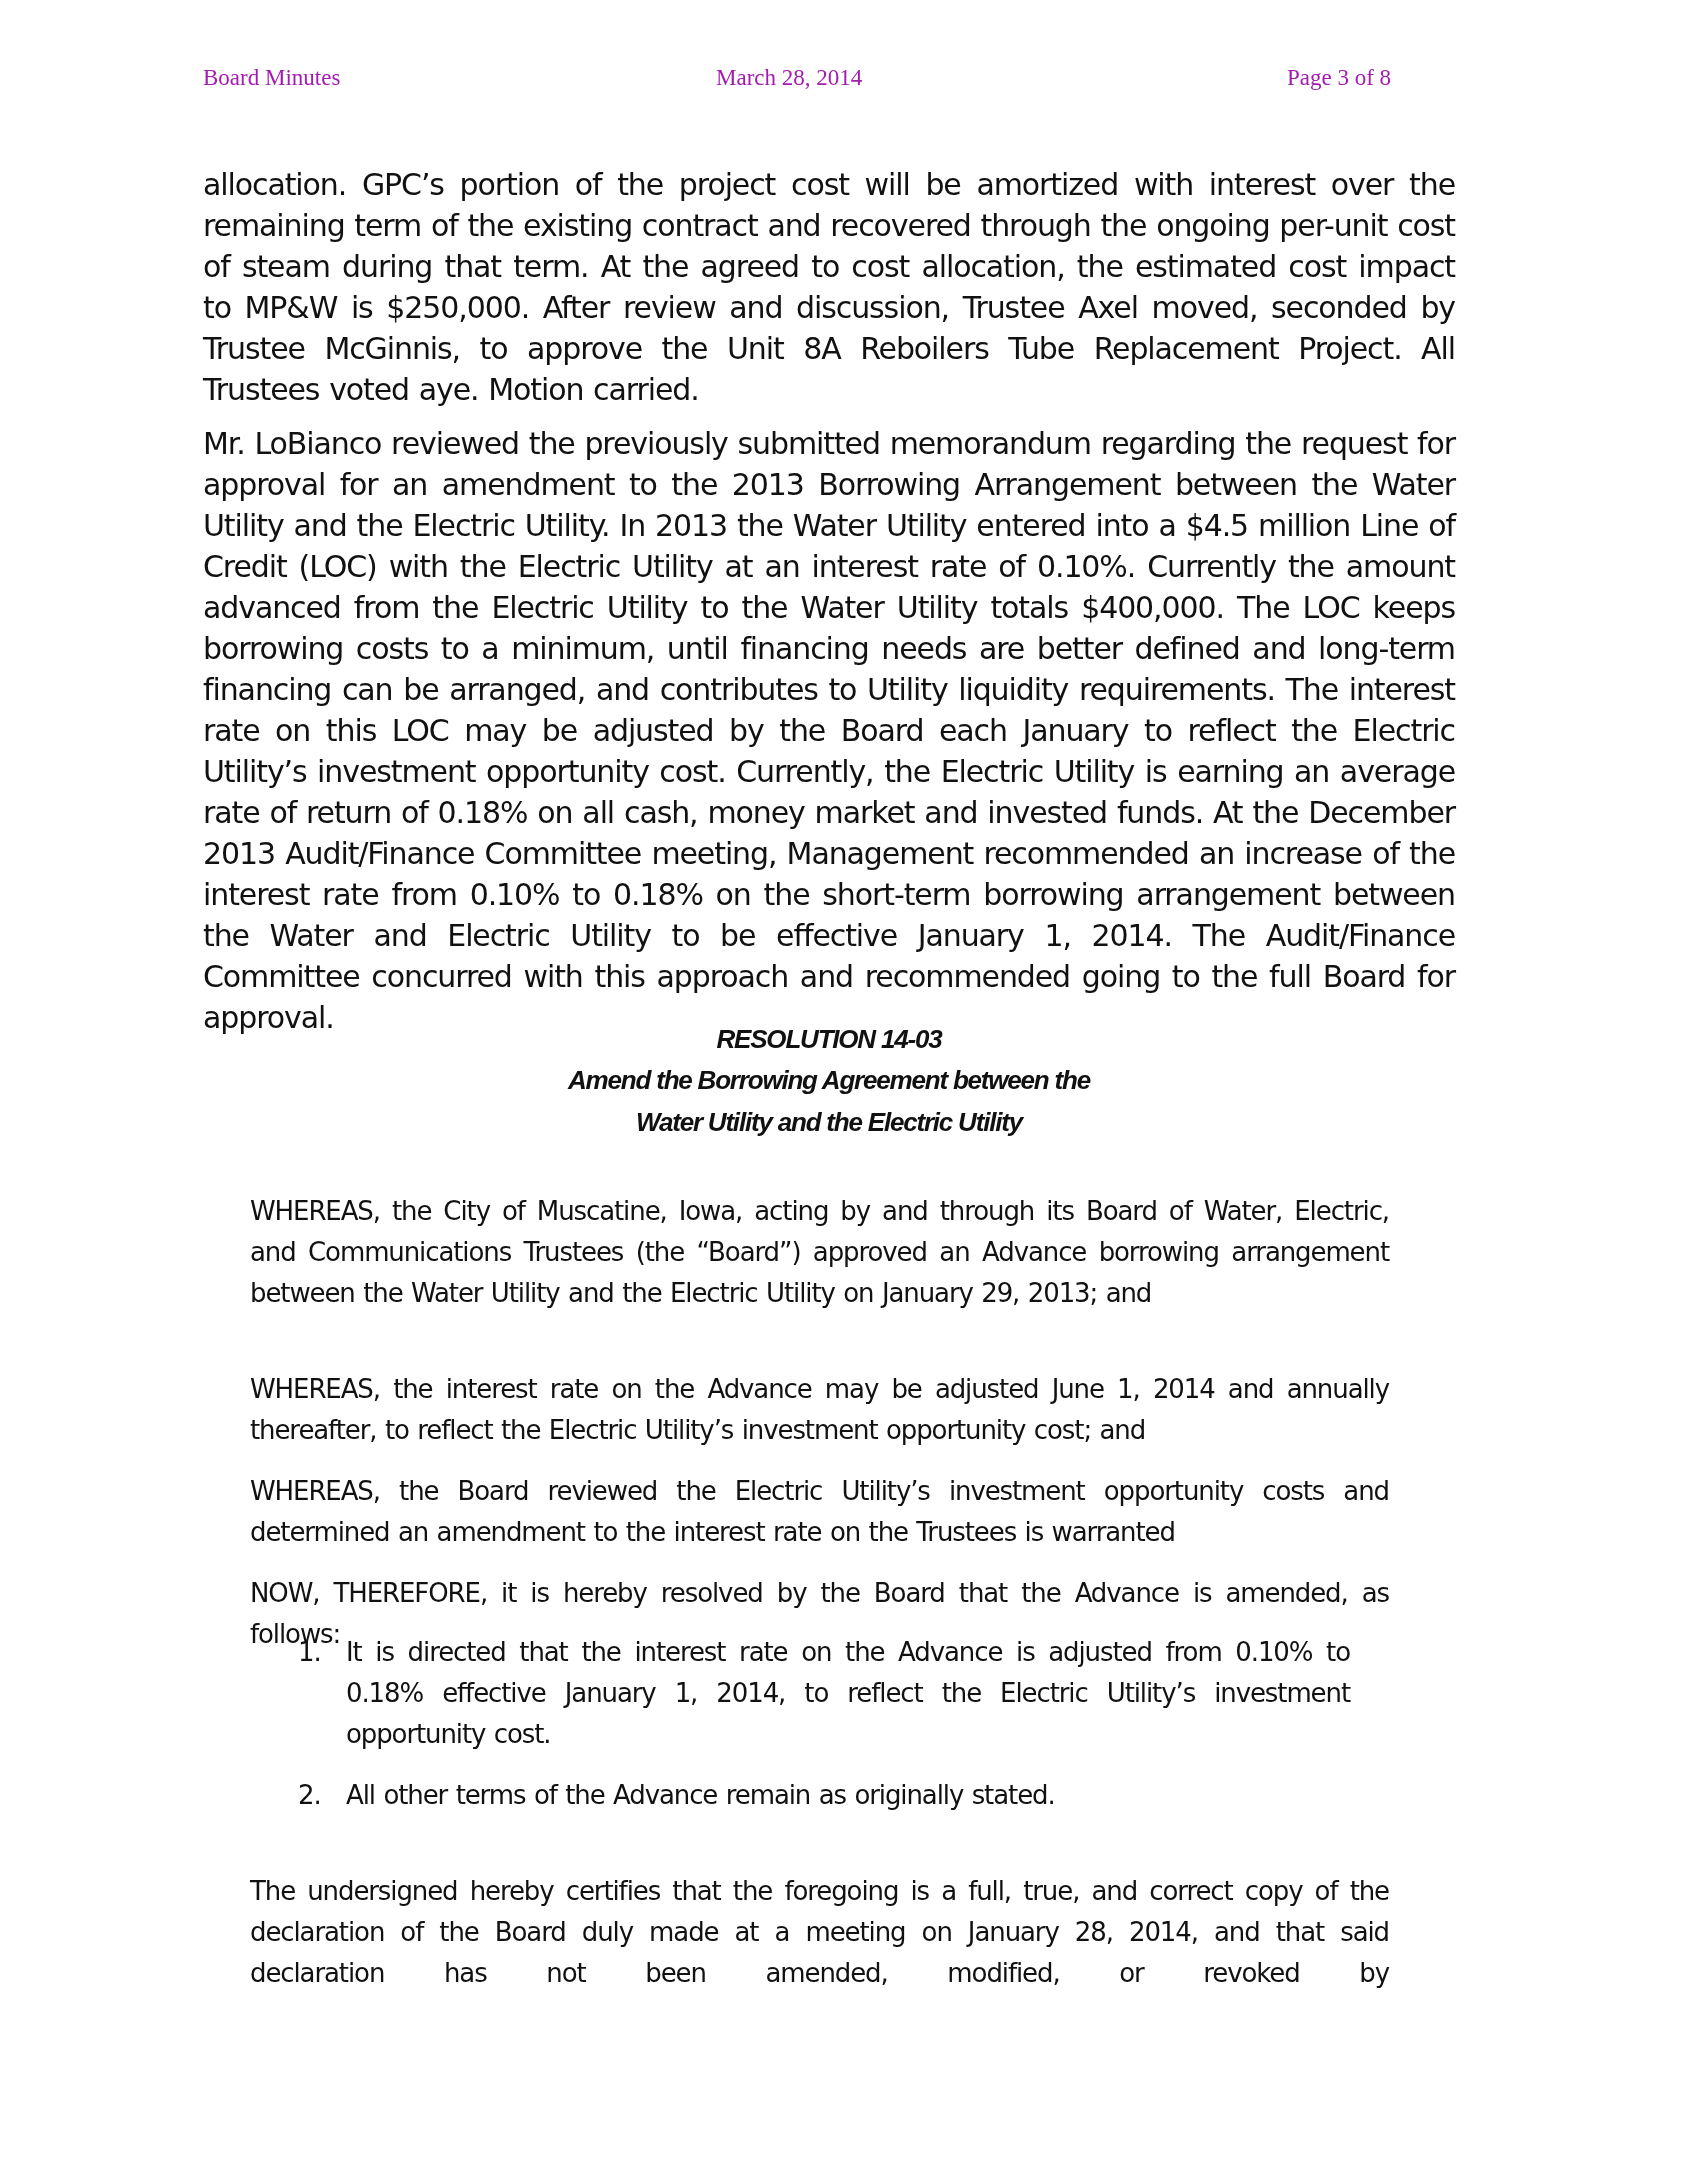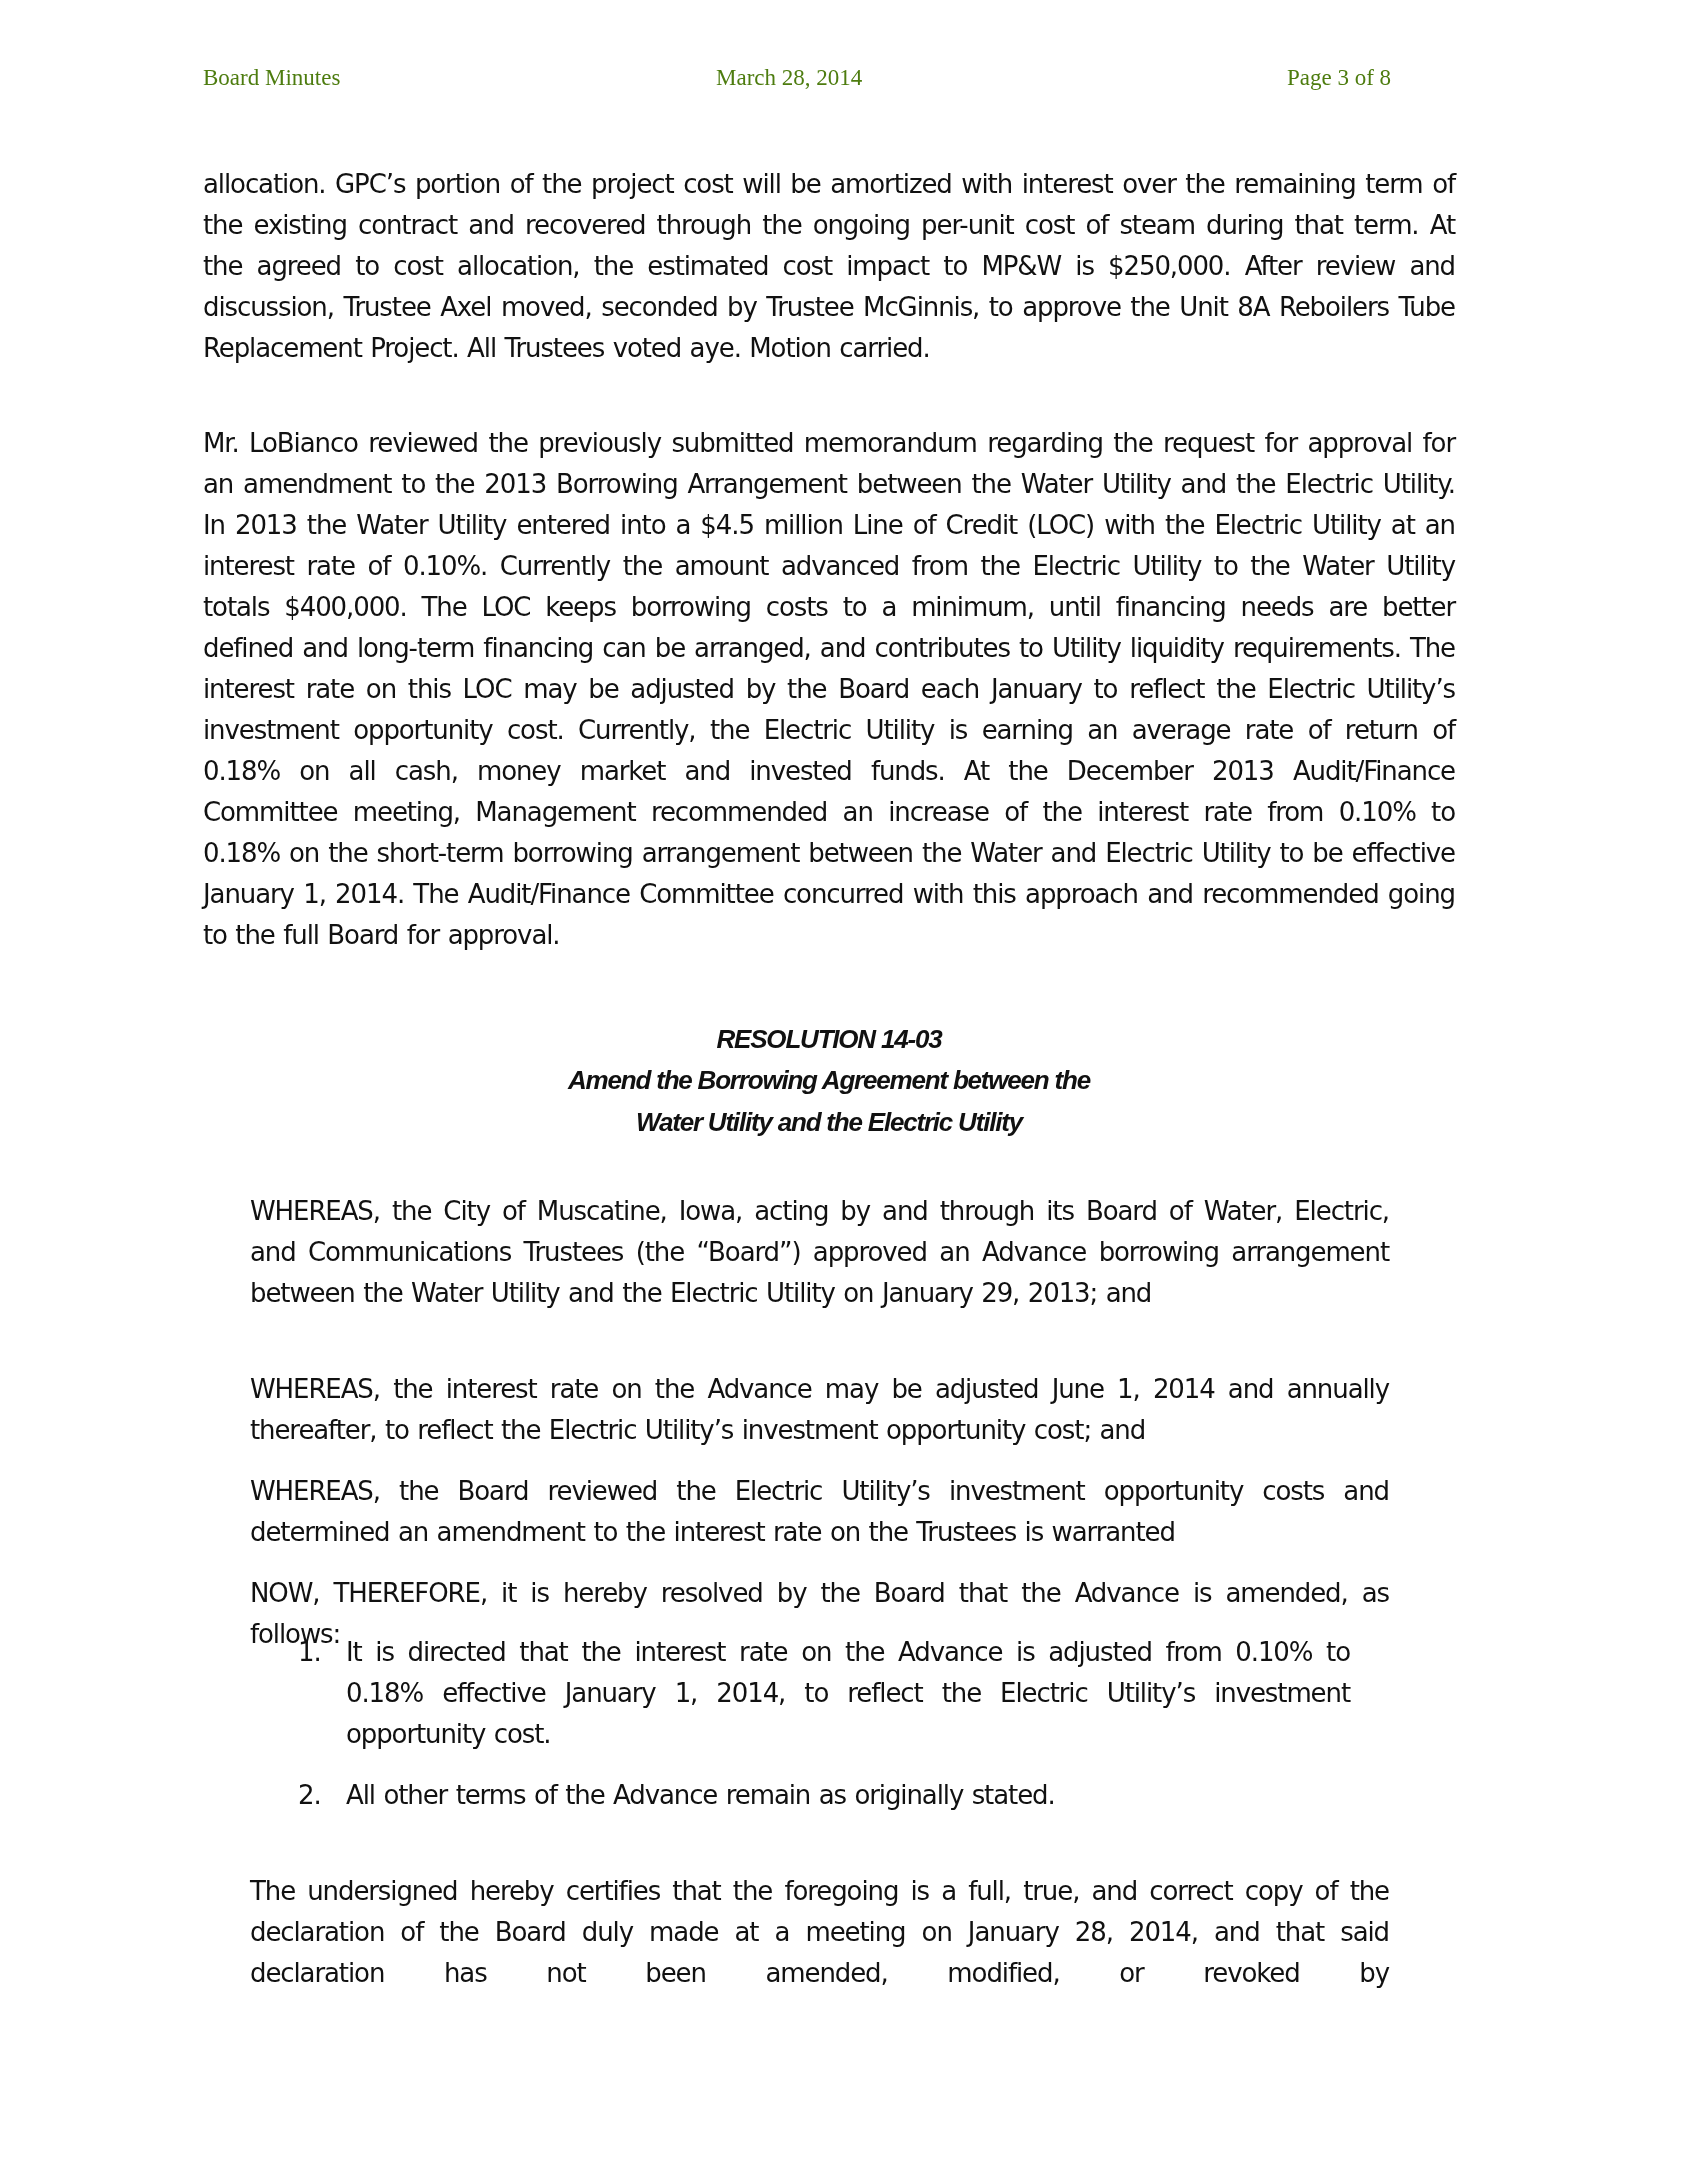--- a/index.html
+++ b/index.html
@@ -1,21 +1,21 @@
 <!DOCTYPE html>
 <html style="font-size:10.6px"><head>
 <meta charset="utf-8">
 <style>
   html, body { margin:0; padding:0; background:#ffffff; }
   body { width:1687px; height:2183px; position:relative; overflow:hidden; color:#111; }
-  .hdr { position:absolute; top:65px; font-family:"Liberation Serif", serif; font-size:23px; color:#4d7c0f; }
+  .hdr { position:absolute; top:65px; font-family:"Liberation Serif", serif; font-size:23px; color:#a21caf; }
   .hdr-left { left:203px; }
   .hdr-center { left:716px; }
   .hdr-right { left:1287px; }
-  .body { position:absolute; left:203px; width:1252px; font-family:"DejaVu Sans", sans-serif; font-size:26px; letter-spacing:-1.1px; word-spacing:1.3px; line-height:41px; }
+  .body { position:absolute; left:203px; width:1252px; font-family:"DejaVu Sans", sans-serif; font-size:30px; letter-spacing:-1.1px; word-spacing:1.3px; line-height:41px; }
   p { margin:0; text-align:justify; text-align-last:left; }
   .p1 { position:absolute; top:164px; left:203px; width:1252px; }
   .p2 { position:absolute; top:423px; left:203px; width:1252px; }
   .res-title { position:absolute; left:203px; width:1252px; text-align:center; font-family:Liberation Sans, sans-serif; font-weight:bold; font-style:italic; font-size:26px; letter-spacing:-1.2px; line-height:42px; }
   .rt1 { top:1018px; } .rt2 { top:1059px; } .rt3 { top:1101px; }
   .res { position:absolute; left:250px; width:1139px; font-family:"DejaVu Sans", sans-serif; font-size:26px; letter-spacing:-1.1px; word-spacing:1.3px; line-height:41px;margin-top:32px; }
   .w1 { top:1159px; } .w2 { top:1337px; } .w3 { top:1439px; } .now { top:1541px; }
   .list { position:absolute; left:298px; width:1052px; font-family:"DejaVu Sans", sans-serif; font-size:26px; letter-spacing:-1.1px; word-spacing:1.3px; line-height:41px; }
   .li { position:relative; padding-left:48px; }
   .li .num { position:absolute; left:0; top:0; }

